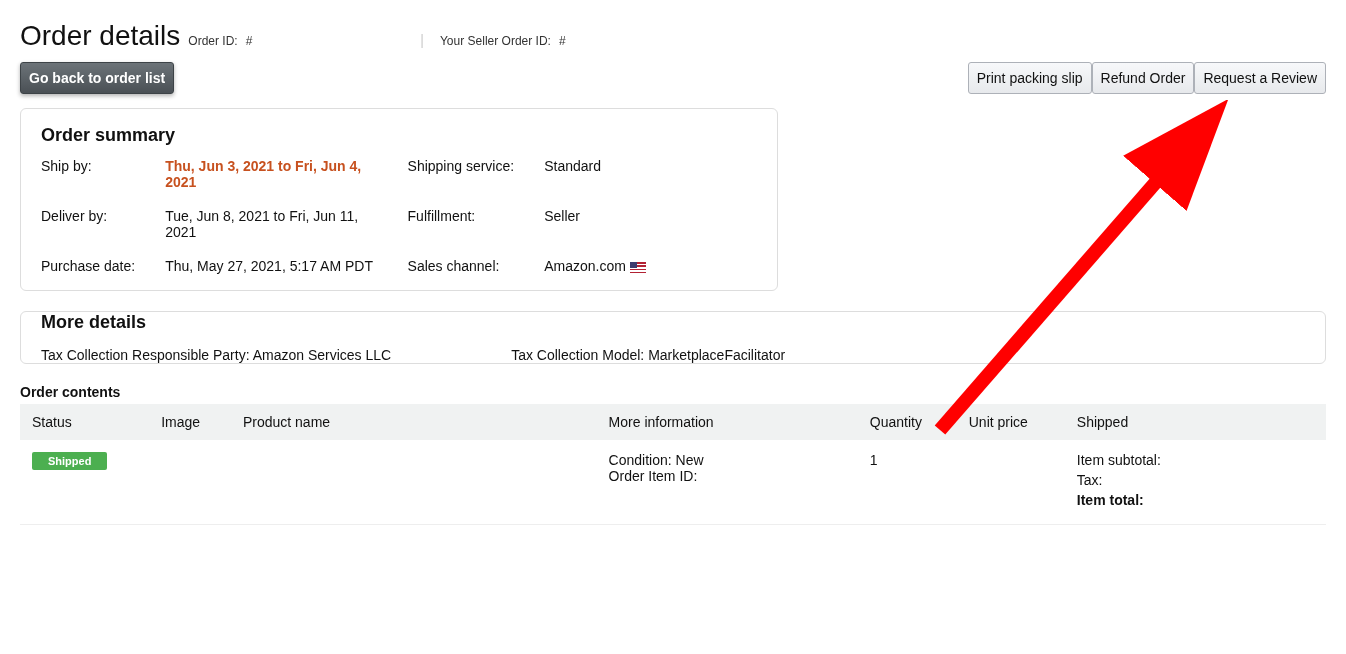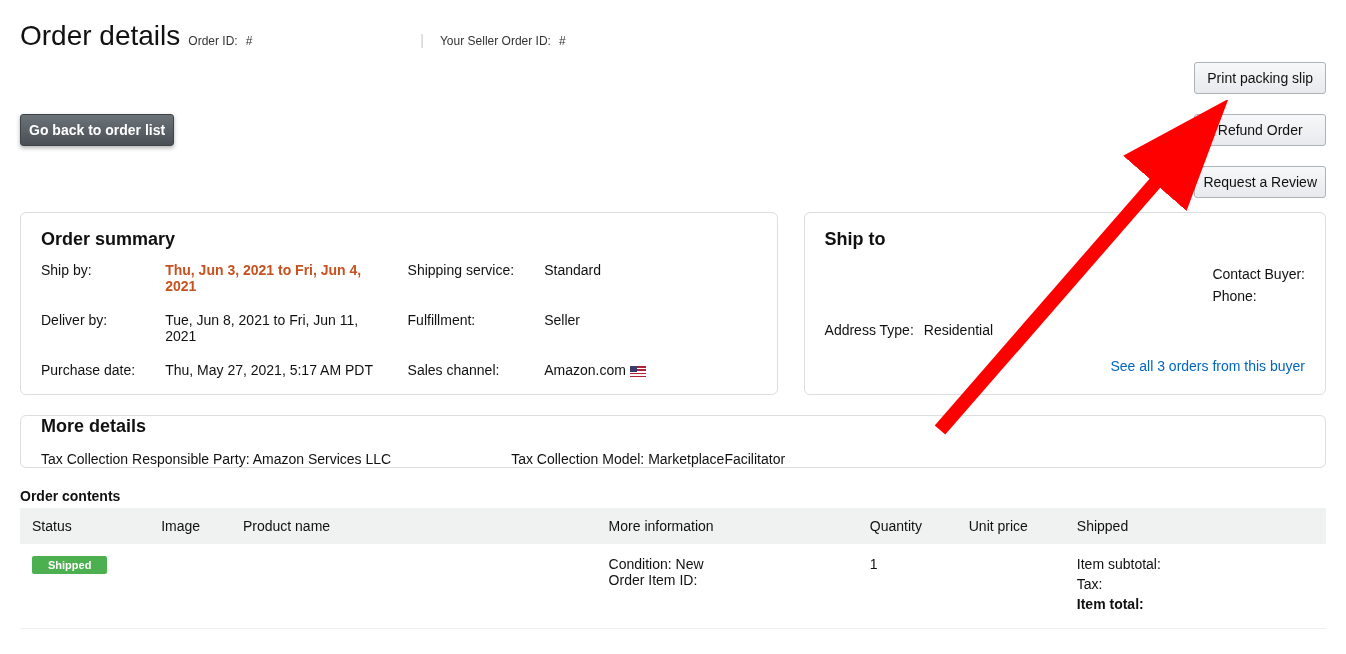--- a/index.html
+++ b/index.html
@@ -50,22 +50,21 @@
     }
     .btn-dark {
       background: linear-gradient(#6c7378, #4a5055);
       border: 1px solid #3d4347;
       color: #fff;
       font-weight: bold;
       box-shadow: 0 2px 4px rgba(0,0,0,0.3);
     }
     .btn-group {
       display: flex;
-      gap: 20px;
-      flex-direction: column;
+      gap: 0;
     }
     .panels {
       display: grid;
       grid-template-columns: 1.45fr 1fr;
       gap: 26px;
       margin-bottom: 20px;
     }
     .panel {
       border: 1px solid #ddd;
       border-radius: 6px;
@@ -236,34 +235,20 @@
 
       <span class="label">Purchase date:</span>
       <span>Thu, May 27, 2021, 5:17 AM PDT</span>
       <span class="label">Sales channel:</span>
       <span>
         <span>Amazon.com</span><span class="flag"></span>
       </span>
     </div>
   </div>
 
-  <div class="panel">
-    <h2>Ship to</h2>
-    <div class="ship-to-grid">
-      <div class="ship-left">
-        <span>Address Type:</span>
-        <span>Residential</span>
-      </div>
-      <div class="ship-right">
-        <span>Contact Buyer:</span>
-        <span>Phone:</span>
-      </div>
-    </div>
-    <a href="#" class="ship-to-link">See all 3 orders from this buyer</a>
-  </div>
 </div>
 
 <div class="more-details-panel">
   <h2>More details</h2>
   <div class="more-details-row">
     <div>
       <span>Tax Collection Responsible Party:</span>
       <span>Amazon Services LLC</span>
     </div>
     <div>

